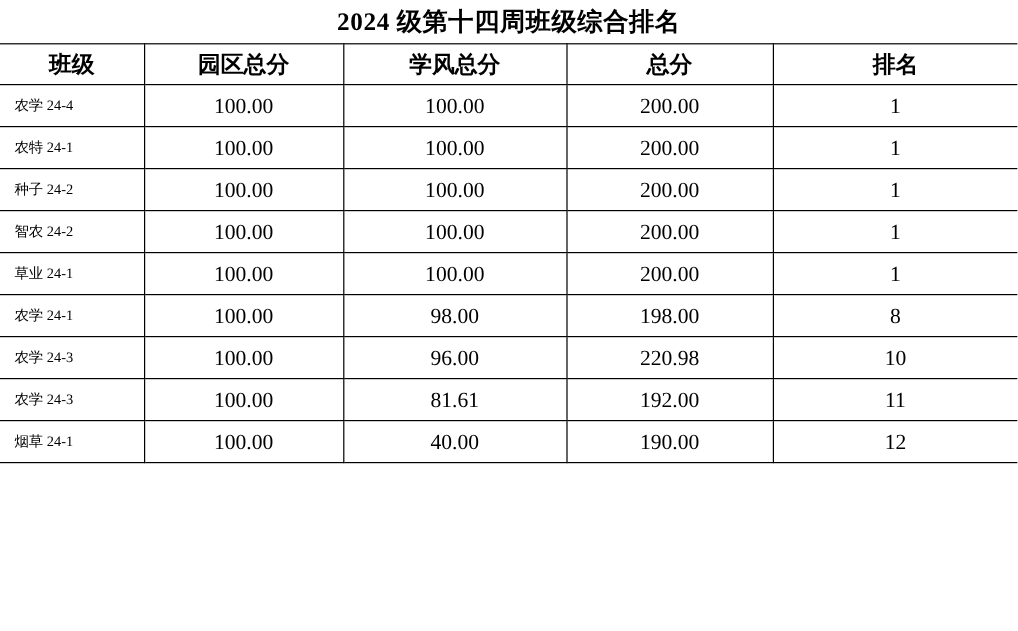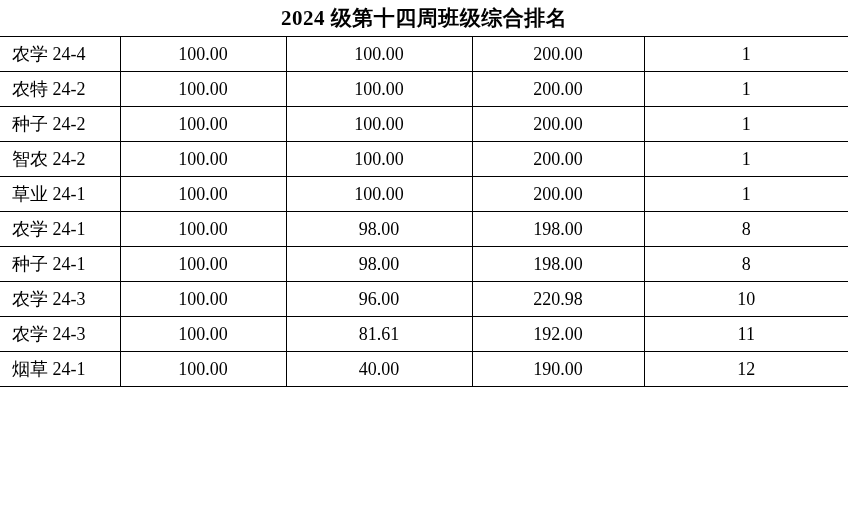--- a/index.html
+++ b/index.html
@@ -60,21 +60,21 @@
   }
   .body-cell {
     height: 34px;
     text-align: center;
     vertical-align: middle;
     font-size: 18px;
   }
   .body-cell.name {
     text-align: left;
     padding-left: 12px;
-    font-size: 18px;
+    font-size: 12px;
   }
   .col-class { width: 120px; }
   .col-park  { width: 166px; }
   .col-style { width: 186px; }
   .col-total { width: 172px; }
   .col-rank  { width: 204px; }
 </style>
 </head>
 <body>
 
@@ -84,30 +84,37 @@
       <col class="col-class">
       <col class="col-park">
       <col class="col-style">
       <col class="col-total">
       <col class="col-rank">
     </colgroup>
     <tbody>
       <tr>
         <td class="title-cell" colspan="5">2024 级第十四周班级综合排名</td>
       </tr>
+      <tr>
+        <td class="header-cell first">班级</td>
+        <td class="header-cell">园区总分</td>
+        <td class="header-cell">学风总分</td>
+        <td class="header-cell">总分</td>
+        <td class="header-cell last">排名</td>
+      </tr>
 
       <tr>
         <td class="body-cell name first">农学 24-4</td>
         <td class="body-cell">100.00</td>
         <td class="body-cell">100.00</td>
         <td class="body-cell">200.00</td>
         <td class="body-cell last">1</td>
       </tr>
       <tr>
-        <td class="body-cell name first">农特 24-2</td>
+        <td class="body-cell name first">农特 24-1</td>
         <td class="body-cell">100.00</td>
         <td class="body-cell">100.00</td>
         <td class="body-cell">200.00</td>
         <td class="body-cell last">1</td>
       </tr>
       <tr>
         <td class="body-cell name first">种子 24-2</td>
         <td class="body-cell">100.00</td>
         <td class="body-cell">100.00</td>
         <td class="body-cell">200.00</td>
@@ -128,27 +135,20 @@
         <td class="body-cell last">1</td>
       </tr>
       <tr>
         <td class="body-cell name first">农学 24-1</td>
         <td class="body-cell">100.00</td>
         <td class="body-cell">98.00</td>
         <td class="body-cell">198.00</td>
         <td class="body-cell last">8</td>
       </tr>
       <tr>
-        <td class="body-cell name first">种子 24-1</td>
-        <td class="body-cell">100.00</td>
-        <td class="body-cell">98.00</td>
-        <td class="body-cell">198.00</td>
-        <td class="body-cell last">8</td>
-      </tr>
-      <tr>
         <td class="body-cell name first">农学 24-3</td>
         <td class="body-cell">100.00</td>
         <td class="body-cell">96.00</td>
         <td class="body-cell">220.98</td>
         <td class="body-cell last">10</td>
       </tr>
       <tr>
         <td class="body-cell name first">农学 24-3</td>
         <td class="body-cell">100.00</td>
         <td class="body-cell">81.61</td>

